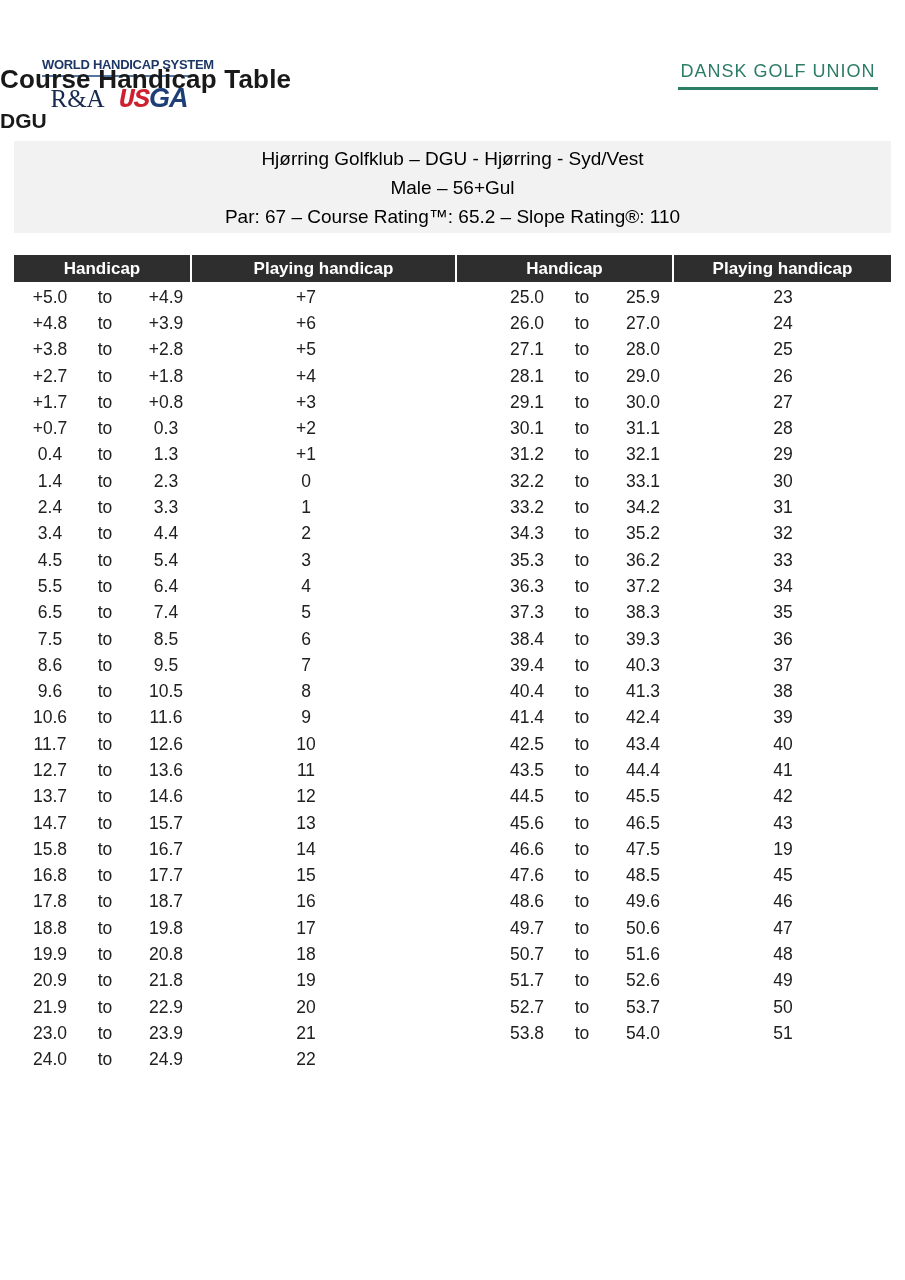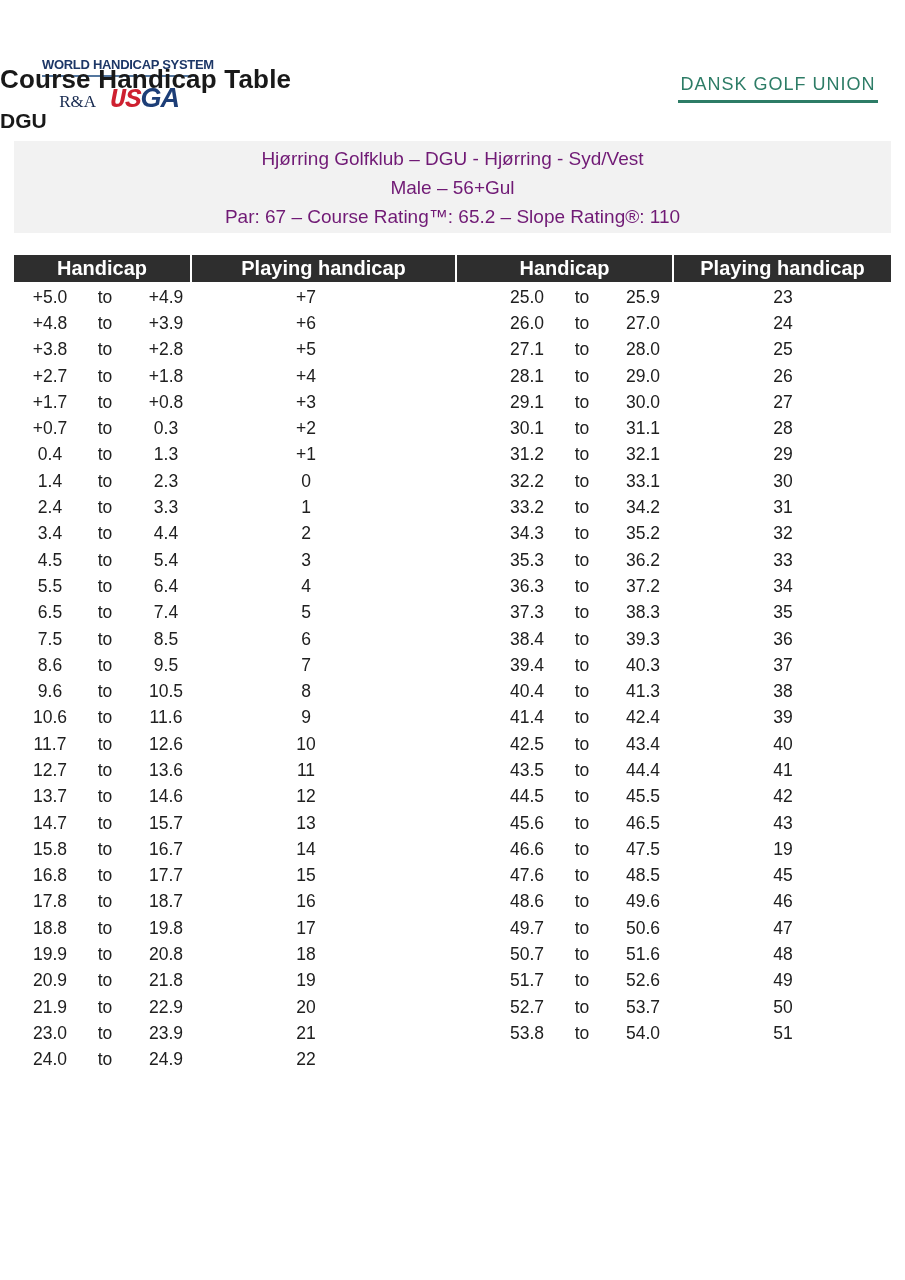--- a/index.html
+++ b/index.html
@@ -12,49 +12,49 @@
   
   .top { position:relative; height:141px; }
 
   .whs-logo { position:absolute; left:42px; top:57px; width:154px; text-align:center; }
   .whs-title {
     font-size:13px; font-weight:bold; color:var(--whs-navy,#1d3767);
     letter-spacing:-0.3px; white-space:nowrap; padding-bottom:3px;
     border-bottom:2px solid #54779f;
   }
   .whs-row { display:flex; justify-content:center; align-items:baseline; gap:14px; margin-top:6px; }
-  .ra { font-family:"Liberation Serif", serif; font-size:17px; color:#16294f; }
+  .ra { font-family:"Liberation Serif", serif; font-size:25px; color:#16294f; }
   .usga { font-size:27px; font-weight:800; font-style:italic; letter-spacing:-1px; }
   .usga .us { color:var(--usga-red,#ce2030);font-family:Liberation Mono, monospace; }
   .usga .ga { color:var(--usga-blue,#1d3e77); }
 
   .title-block { position:absolute; left:0; right:0; top:64px; text-align:left; color:#191919; }
   .title { font-size:26px; font-weight:bold; letter-spacing:0.2px; }
   .subtitle { font-size:21px; font-weight:bold; margin-top:14px; }
 
-  .dgu-logo { position:absolute; right:27px; top:74px; width:200px; }
+  .dgu-logo { position:absolute; right:27px; top:61px; width:200px; }
   .dgu-text {
     font-size:18px; color:var(--dgu-green,#2d7c66); letter-spacing:1px;
     white-space:nowrap; text-align:center; font-weight:500;
   }
   .dgu-underline { height:3px; background:var(--dgu-green,#2d7c66); margin-top:5px; }
 
   
   .info {
     margin:0 14px; height:92px; background:var(--info-band-bg,#f2f2f2);
     display:flex; flex-direction:column; justify-content:center; text-align:center;
   }
-  .info-line { font-size:19px; line-height:29px; color:#701a75; }
+  .info-line { font-size:19px; line-height:29px; color:#000000; }
 
   
   .table { margin:22px 14px 0; }
   .thead { display:grid; grid-template-columns:176px 263px 215px 217px; gap:2px; background:#ffffff; }
   .th {
     background:var(--table-header-bg,#2e2e2e); color:#ffffff;
-    font-size:20px; font-weight:600; height:27px; line-height:27px; text-align:center;
+    font-size:17px; font-weight:600; height:27px; line-height:27px; text-align:center;
   }
   .tbody { display:grid; grid-template-columns:441px 436px; padding-top:2px; align-items:start; }
   .half.right { padding-left:36px; }
   .trow { display:grid; grid-template-columns:72px 38px 84px 196px; height:26.3px; align-items:center; }
   .trow span { text-align:center; font-size:17.5px; color:#202020; white-space:nowrap; }
 </style>
 </head>
 <body>
 
 <div class="page">

